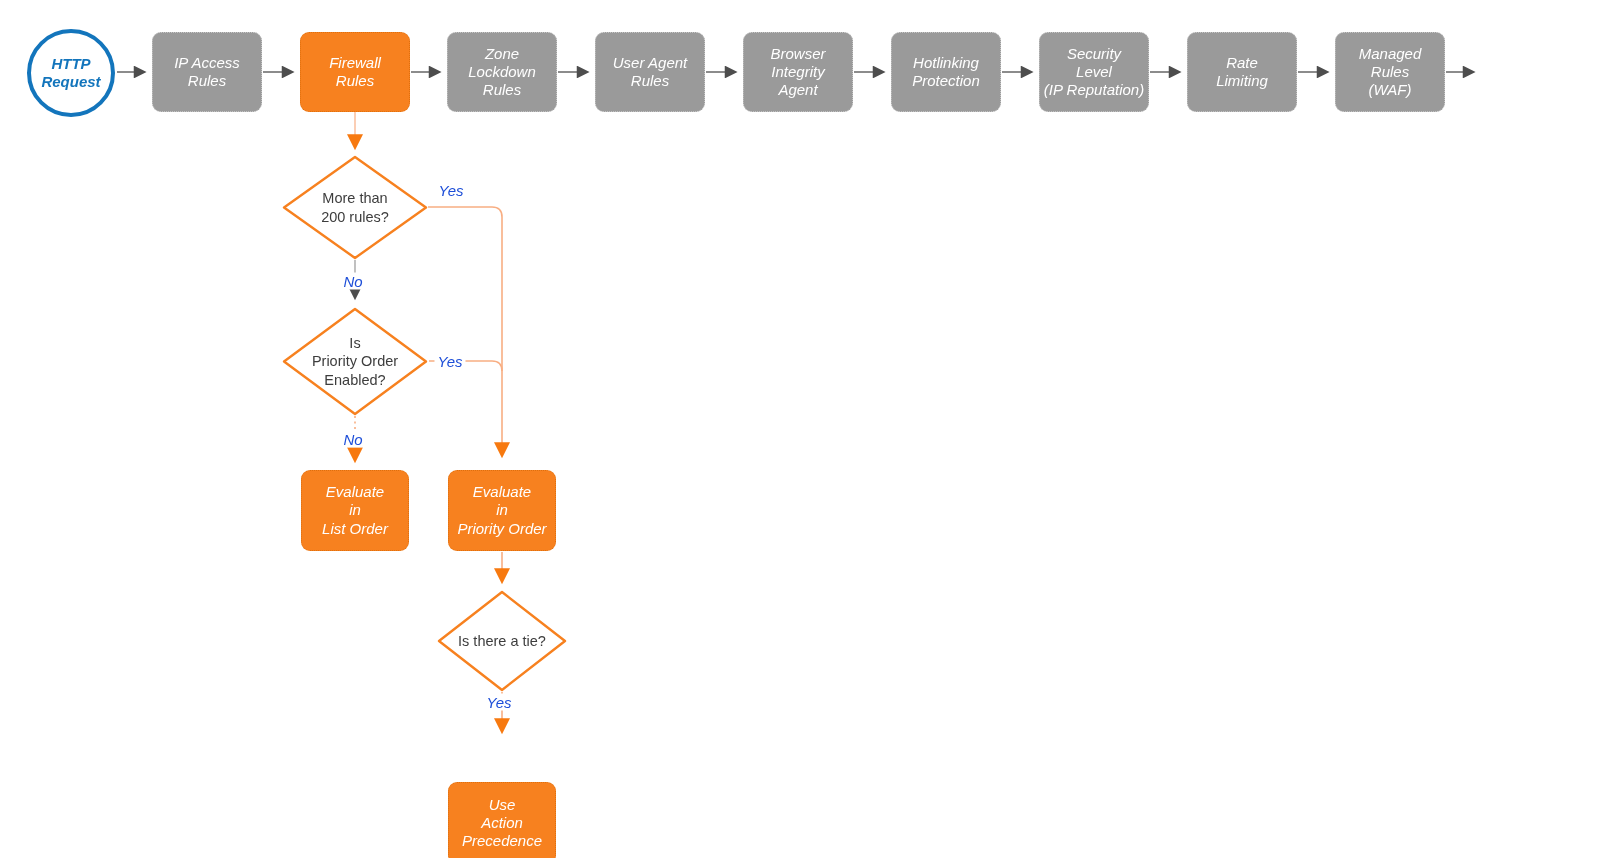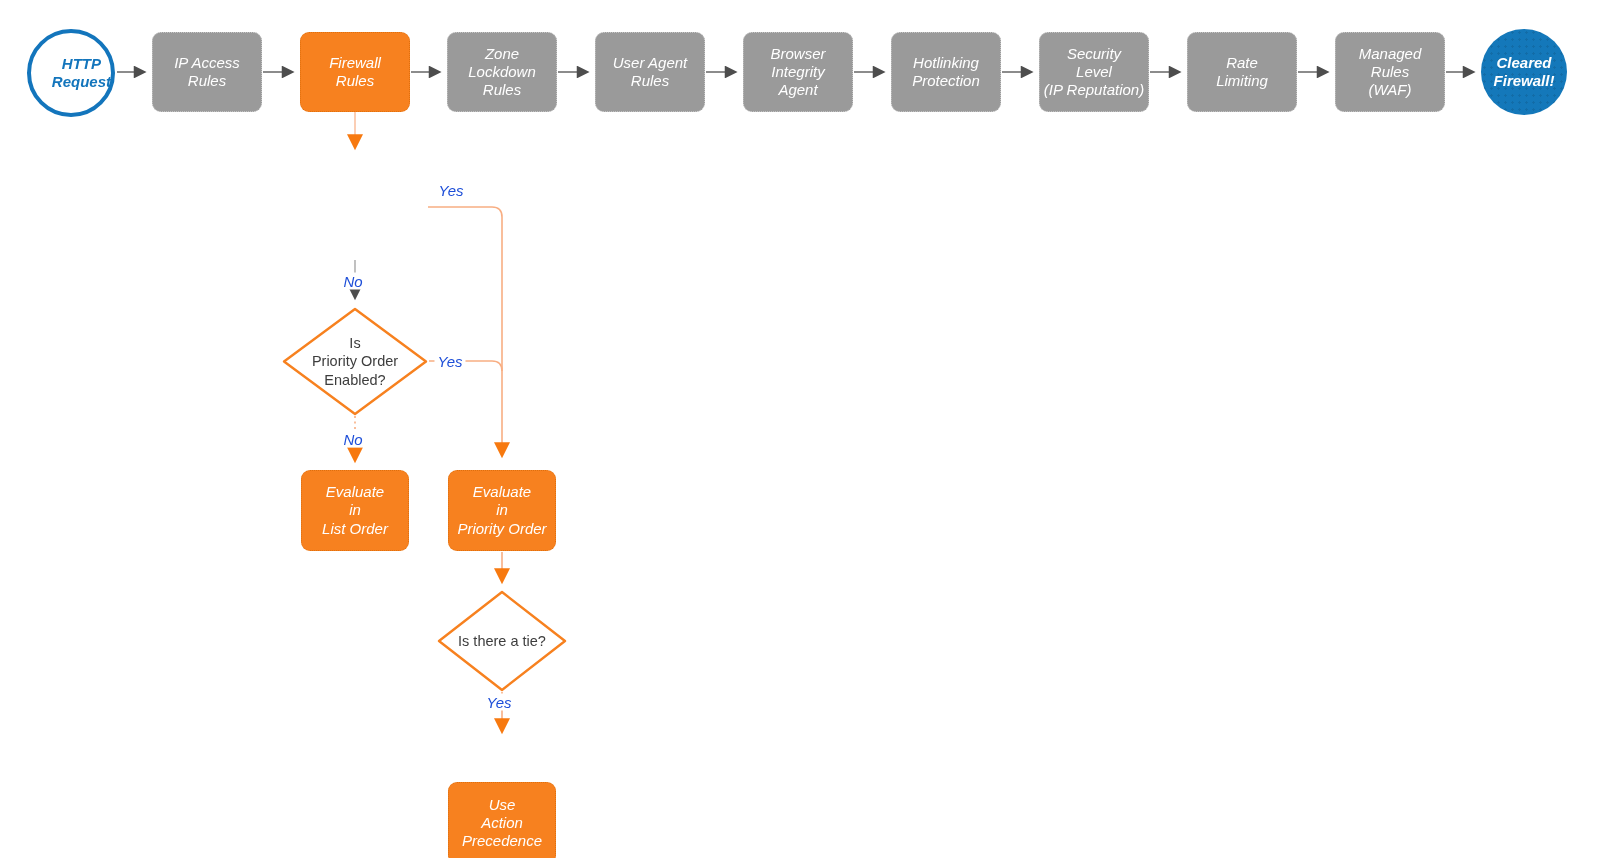--- a/index.html
+++ b/index.html
@@ -16,21 +16,21 @@
     font-size:15px; line-height:1.22; box-sizing:border-box;
   }
   .node .lbl { white-space:pre-line; }
   .node.gray   { background:#9a9a9a; border:1px dotted #c6c6c6; }
   .node.orange { background:#f7811f; border:1px dotted #de6f0e; }
   .stage { width:110px; height:80px; top:32px; }
 
   .circle { border-radius:50%; font-weight:bold; }
   .start {
     left:27px; top:29px; width:88px; height:88px;
-    background:#ffffff; border:4px solid #1375bc; color:#1375bc;justify-content:flex-end;
+    background:#ffffff; border:4px solid #1375bc; color:#1375bc;
   }
   .end {
     left:1481px; top:29px; width:86px; height:86px;
     background:#1478ba;
     background-image: radial-gradient(rgba(0,0,0,0.10) 1px, rgba(0,0,0,0) 1.3px);
     background-size:7px 7px;
     color:#ffffff;
   }
 
   .diamond { position:absolute; }
@@ -124,25 +124,28 @@
   <div class="node gray stage" style="left:1187px">
     <span class="lbl">Rate
 Limiting</span>
   </div>
   <div class="node gray stage" style="left:1335px">
     <span class="lbl">Managed
 Rules
 (WAF)</span>
   </div>
 
-  <div class="node circle end">
-    <span class="lbl">Cleared
-Firewall!</span>
+
+  <div class="diamond" style="left:282px; top:155px;">
+    <svg width="146" height="105">
+      <path d="M73 2 L144 52.5 L73 103 L2 52.5 Z" fill="#ffffff" stroke="#f7811f" stroke-width="2.4" stroke-linejoin="round"></path>
+    </svg>
+    <div class="q">More than
+200 rules?</div>
   </div>
-
 
   <div class="diamond" style="left:282px; top:307px;">
     <svg width="146" height="109">
       <path d="M73 2 L144 54.5 L73 107 L2 54.5 Z" fill="#ffffff" stroke="#f7811f" stroke-width="2.4" stroke-linejoin="round"></path>
     </svg>
     <div class="q">Is
 Priority Order
 Enabled?</div>
   </div>
 

